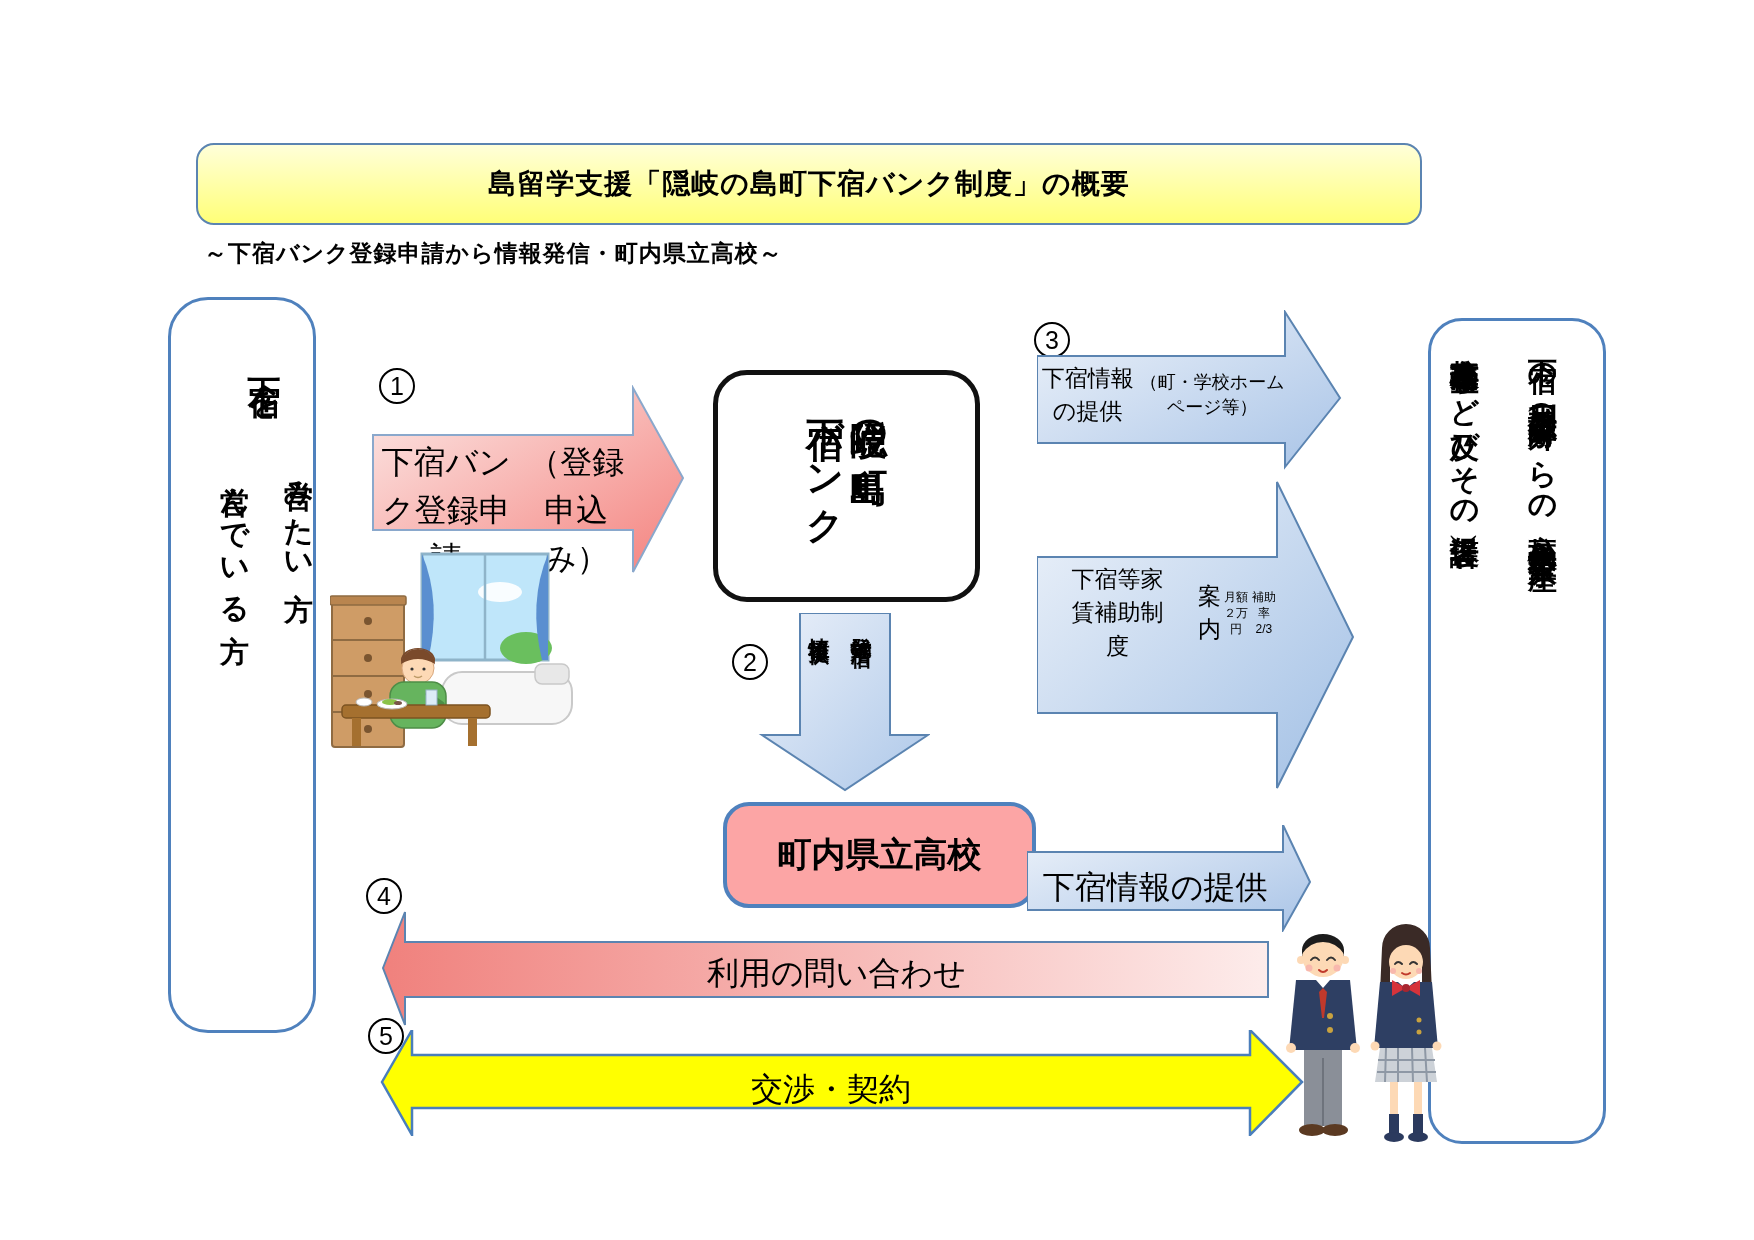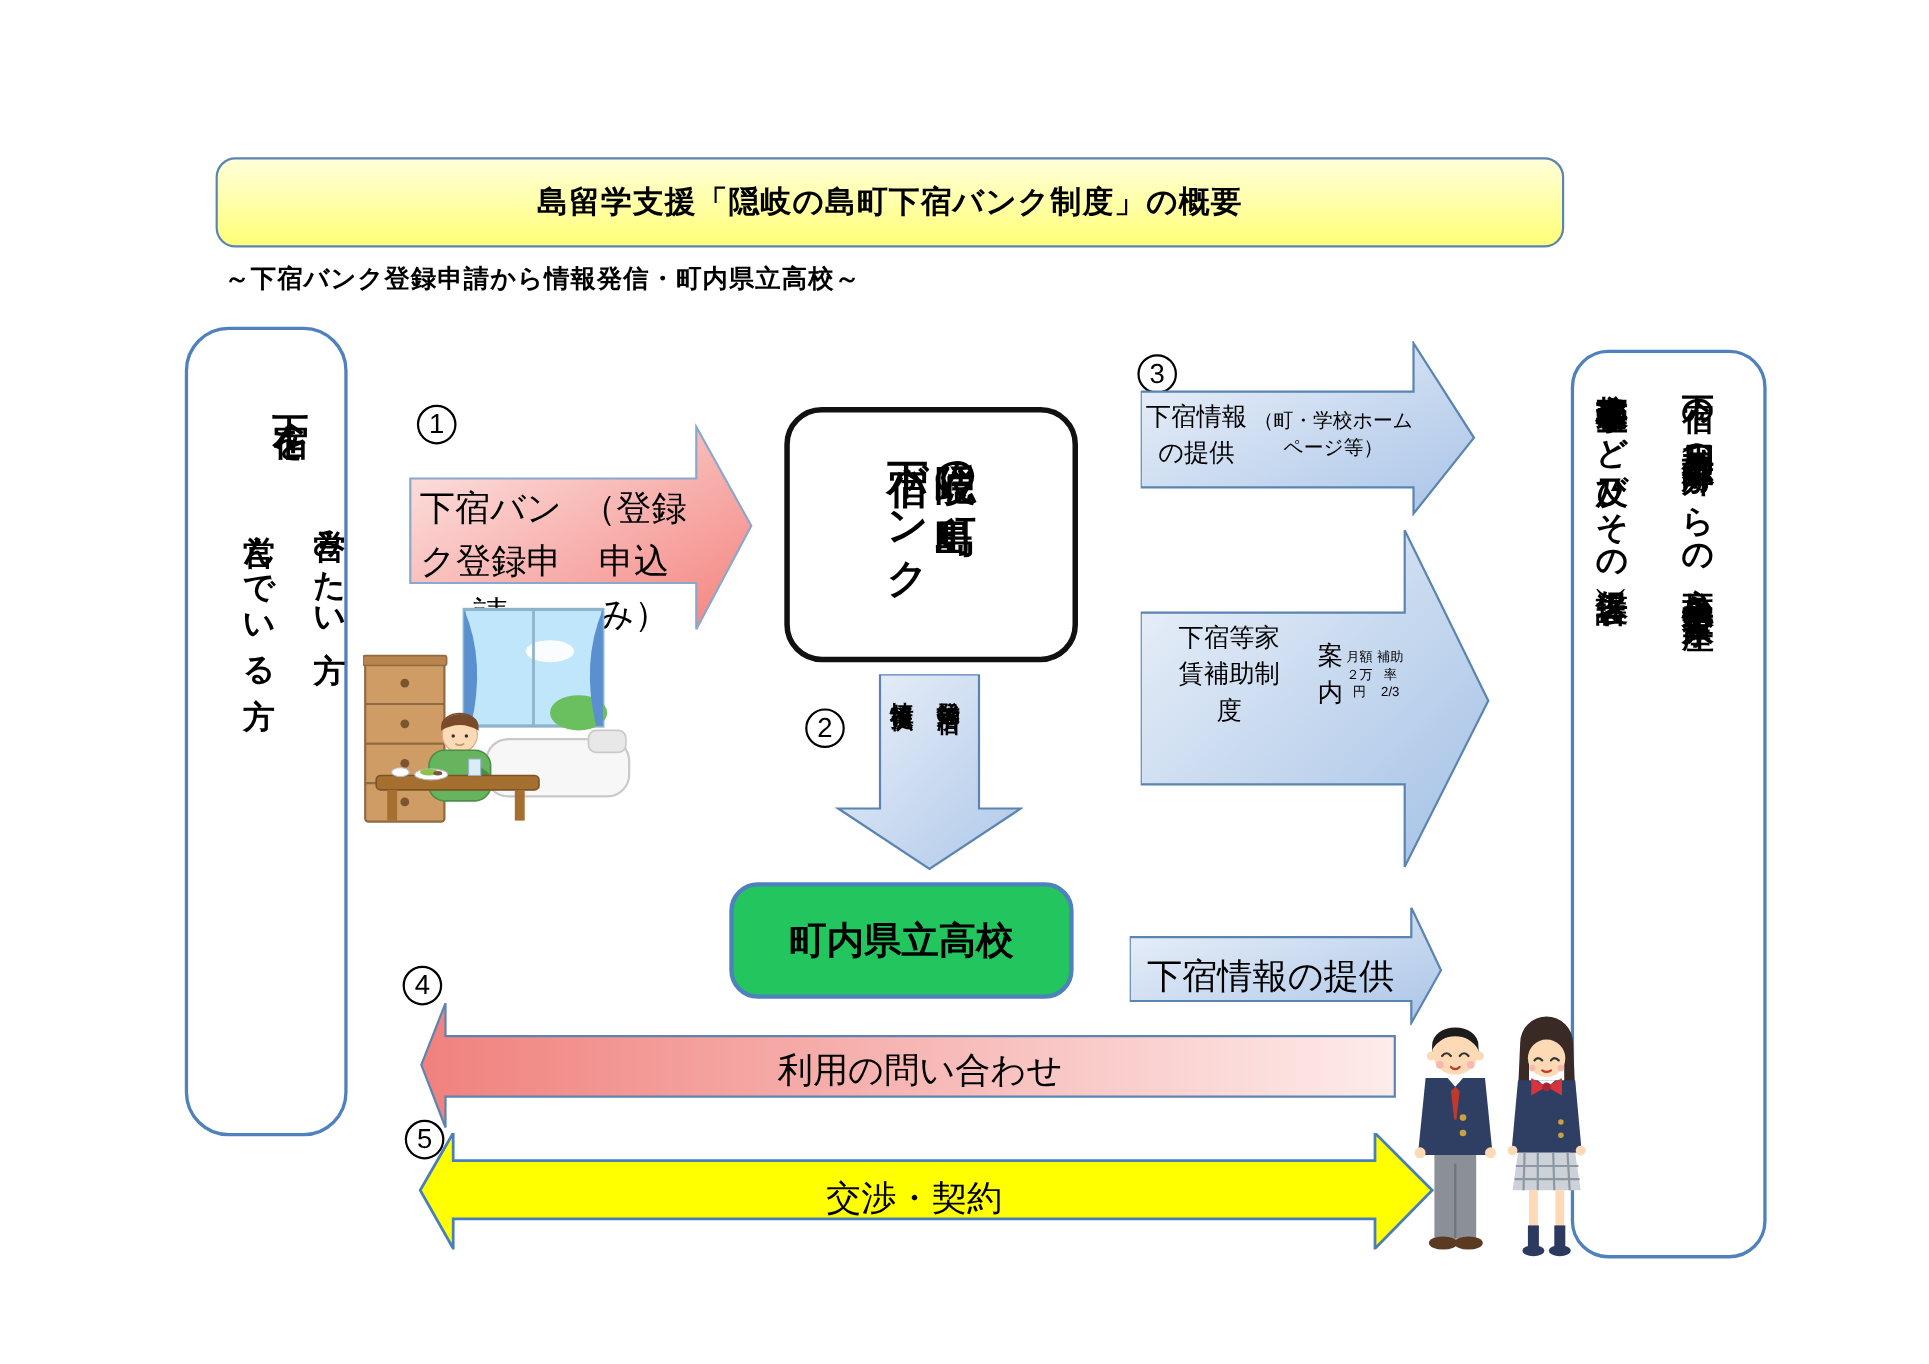--- a/index.html
+++ b/index.html
@@ -11,21 +11,21 @@
   
   .banner{left:196px;top:143px;width:1222px;height:78px;border:2.5px solid #5b84b1;border-radius:18px;
           background:linear-gradient(#ffffd9,#ffff78);display:flex;align-items:center;justify-content:center;}
   .banner-text{font-size:28px;font-weight:bold;letter-spacing:1px;}
   .subtitle{left:204px;top:238px;font-size:23px;font-weight:bold;letter-spacing:1px;}
 
   
   .leftbox{left:168px;top:297px;width:142px;height:730px;border:3px solid #4f81bd;border-radius:40px;background:#fff;}
   .bankbox{left:713px;top:370px;width:267px;height:232px;border:5px solid #111;border-radius:34px;background:#fff;
            display:flex;justify-content:center;padding-top:16px;box-sizing:border-box;}
-  .schoolbox{left:663px;top:802px;width:305px;height:98px;border:4px solid #4f81bd;border-radius:26px;background:#22c55e;
+  .schoolbox{left:723px;top:802px;width:305px;height:98px;border:4px solid #4f81bd;border-radius:26px;background:#fca5a5;
              display:flex;align-items:center;justify-content:center;}
   .usersbox{left:1428px;top:318px;width:172px;height:820px;border:3.5px solid #4f81bd;border-radius:34px;background:#fff;z-index:1;}
 
   .bank-vtext{font-size:37px;font-weight:bold;line-height:1.18;letter-spacing:2px;}
   .school-label{font-size:34px;font-weight:bold;}
   .lb-head{font-size:33px;font-weight:bold;letter-spacing:5px;}
   .lb-opt{font-size:29px;font-weight:bold;letter-spacing:3px;}
   .users-col{font-size:29px;font-weight:bold;}
 
   

